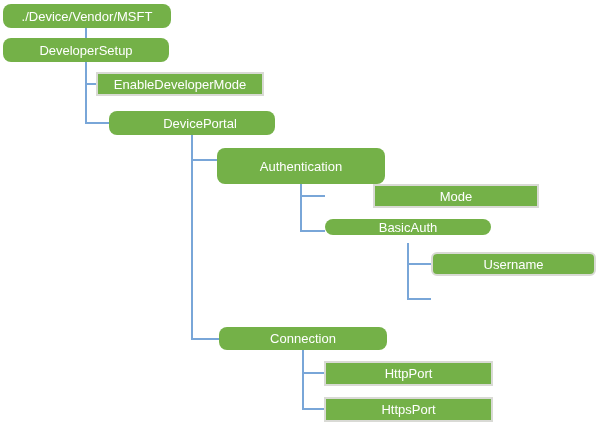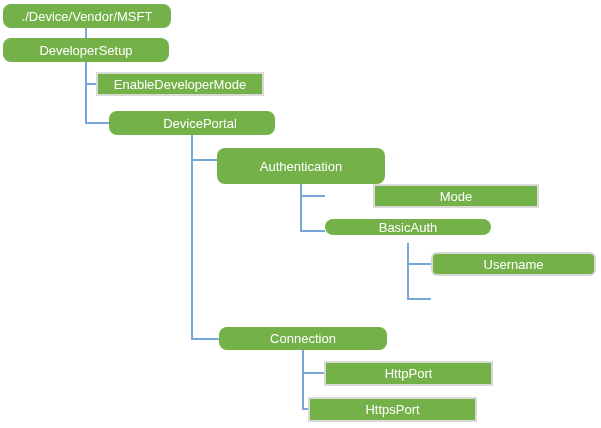--- a/index.html
+++ b/index.html
@@ -69,15 +69,15 @@
 
   <div class="node pill" style="left:325px; top:219px; width:166px; height:16px;">BasicAuth</div>
 
   <div class="node leaf" style="left:431px; top:252px; width:165px; height:24px;border-radius:6px;">Username</div>
 
 
   <div class="node pill" style="left:219px; top:327px; width:168px; height:23px;">Connection</div>
 
   <div class="node leaf" style="left:324px; top:361px; width:169px; height:25px;">HttpPort</div>
 
-  <div class="node leaf" style="left:308px; top:397px; width:169px; height:25px;">HttpsPort</div>
+  <div class="node leaf" style="left:324px; top:397px; width:169px; height:25px;">HttpsPort</div>
 
 </div>
 
 </body></html>

